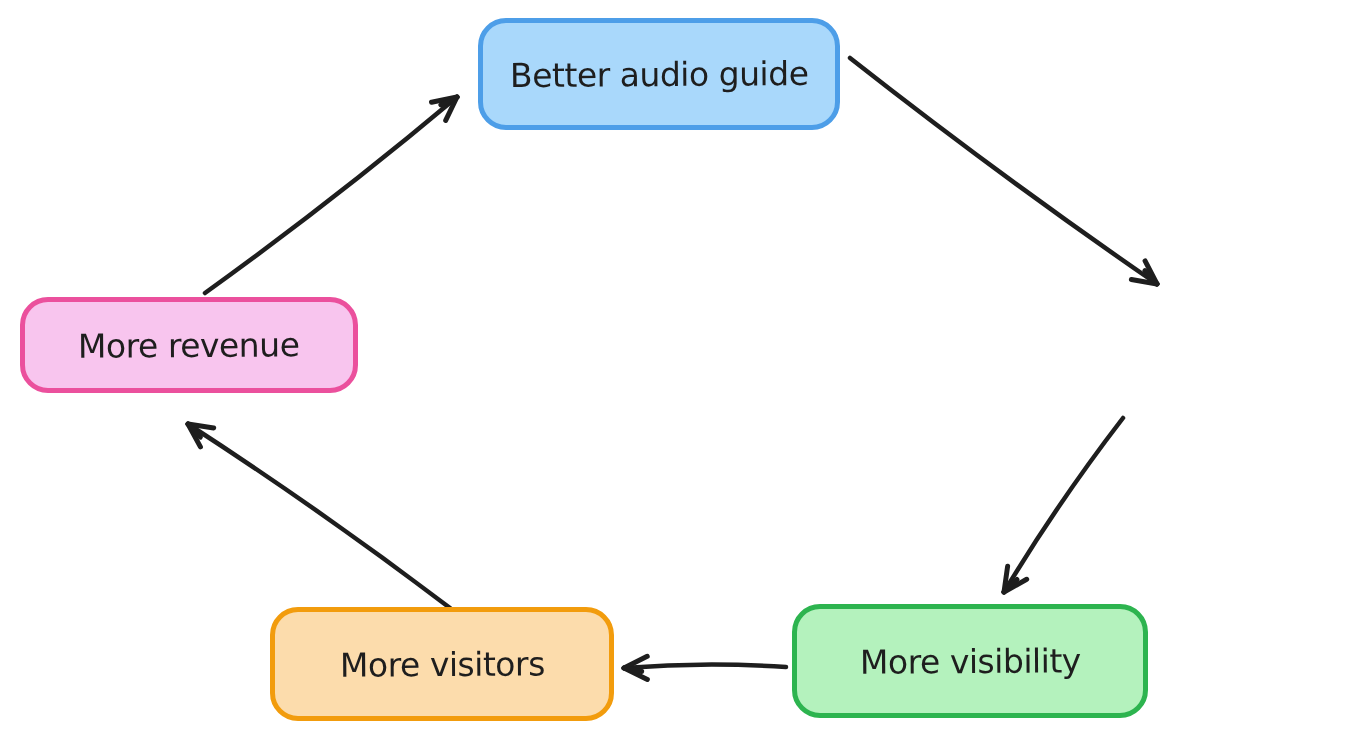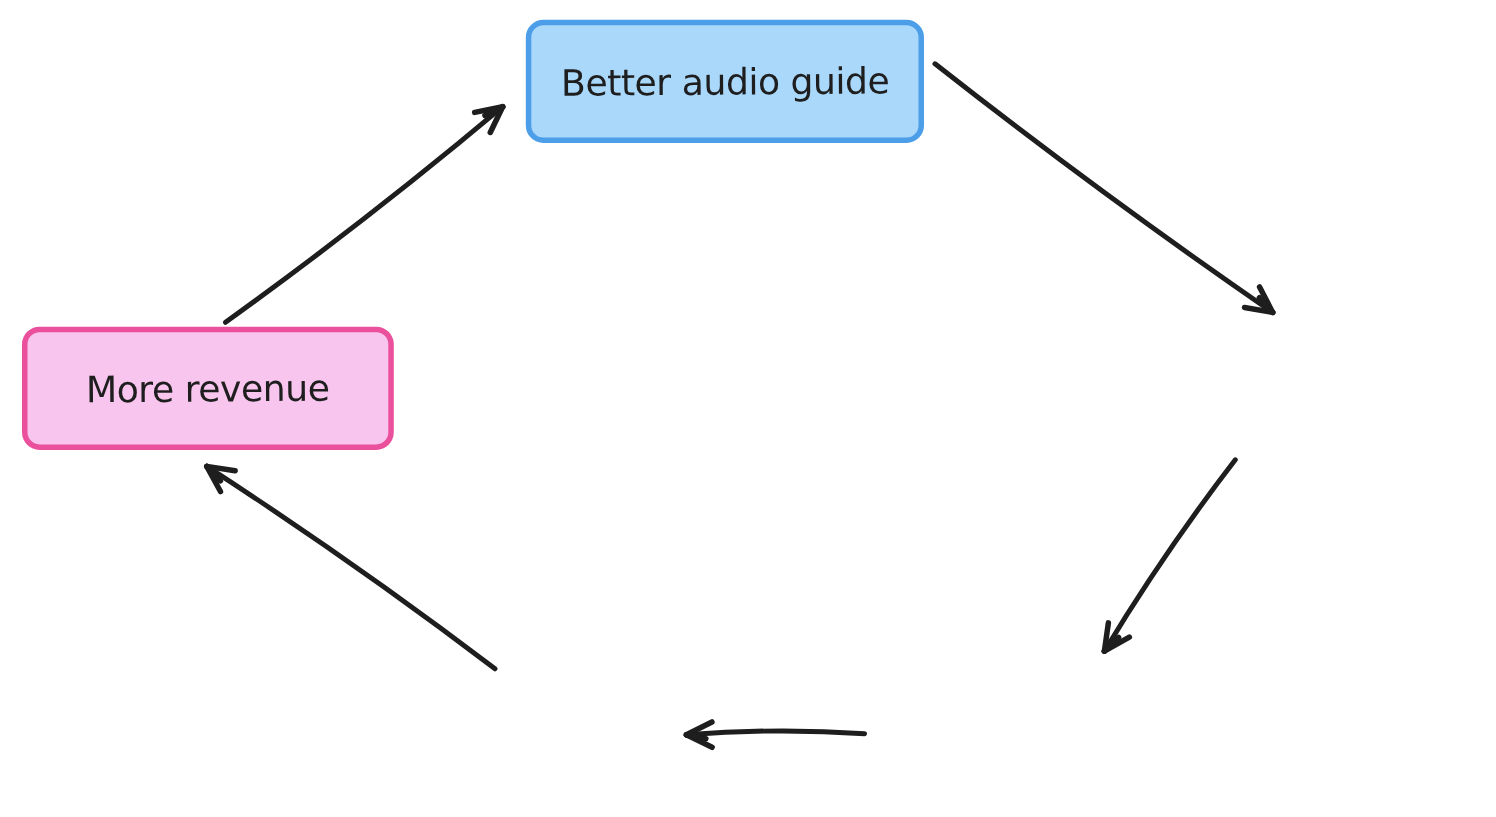--- a/index.html
+++ b/index.html
@@ -20,21 +20,21 @@
     left: 0;
     top: 0;
     width: 1360px;
     height: 743px;
     pointer-events: none;
   }
   .node {
     position: absolute;
     box-sizing: border-box;
     border: 5px solid #000;
-    border-radius: 16px;
+    border-radius: 28px;
     display: flex;
     align-items: center;
     justify-content: center;
     padding: 0 14px;
     text-align: right;
   }
   .node-label {
     font-size: 33px;
     font-weight: 500;
     letter-spacing: -0.5px;
@@ -79,19 +79,25 @@
         <line x1="188" y1="424" x2="213.69919636657124" y2="427.9435144366937" stroke="#1e1e1e" stroke-width="5" stroke-linecap="round"></line>
         <line x1="188" y1="424" x2="200.38145945797018" y2="437.0652004075958" stroke="#1e1e1e" stroke-width="5" stroke-linecap="round"></line>
       </g>
     </svg>
 
   <div class="node" style="left: 478px; top: 18px; width: 362px; height: 112px; background: rgb(169, 216, 251); border-color: rgb(77, 158, 232);">
     <span class="node-label">Better audio guide</span>
   </div>
 
 
+  <div class="node" style="left: 792px; top: 604px; width: 356px; height: 114px; background: rgb(180, 242, 189); border-color: rgb(45, 180, 79);">
+    <span class="node-label">More visibility</span>
+  </div>
 
+  <div class="node" style="left: 270px; top: 607px; width: 344px; height: 114px; background: rgb(252, 220, 172); border-color: rgb(242, 156, 13);">
+    <span class="node-label">More visitors</span>
+  </div>
 
-  <div class="node" style="left: 20px; top: 297px; width: 338px; height: 112px; background: rgb(248, 197, 238); border-color: rgb(235, 80, 157);">
+  <div class="node" style="left: 20px; top: 297px; width: 338px; height: 96px; background: rgb(248, 197, 238); border-color: rgb(235, 80, 157);">
     <span class="node-label">More revenue</span>
   </div>
 
 </div>
 
 </body></html>

